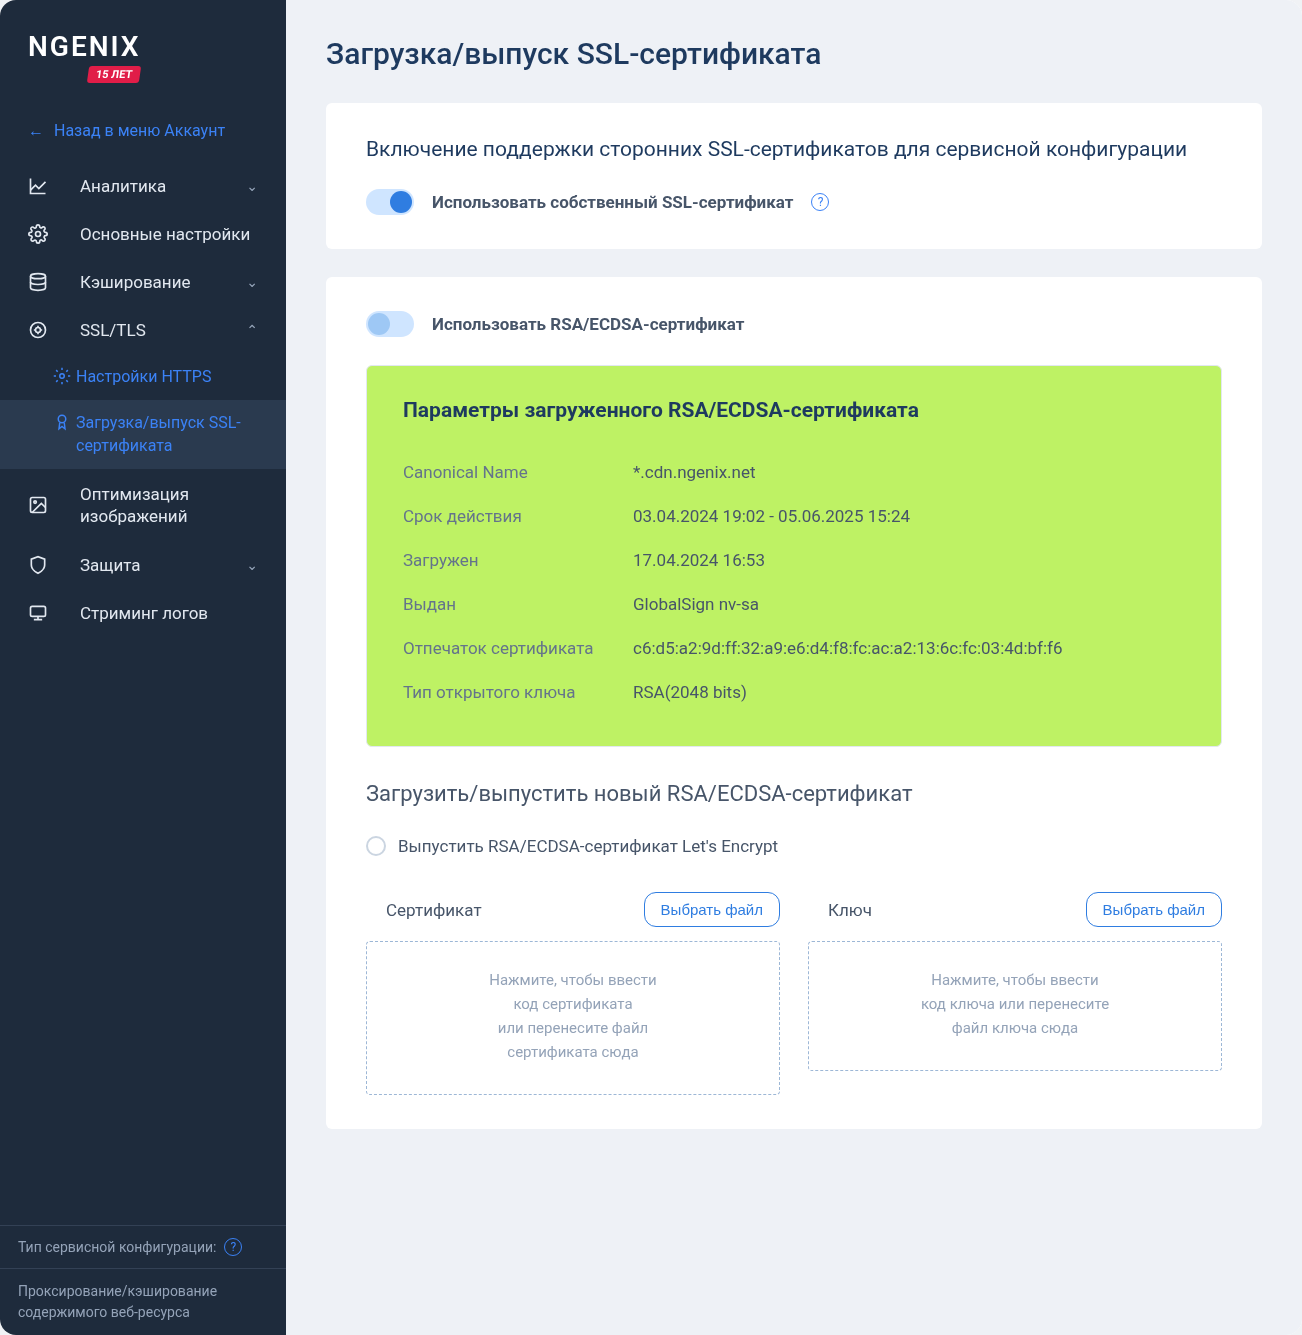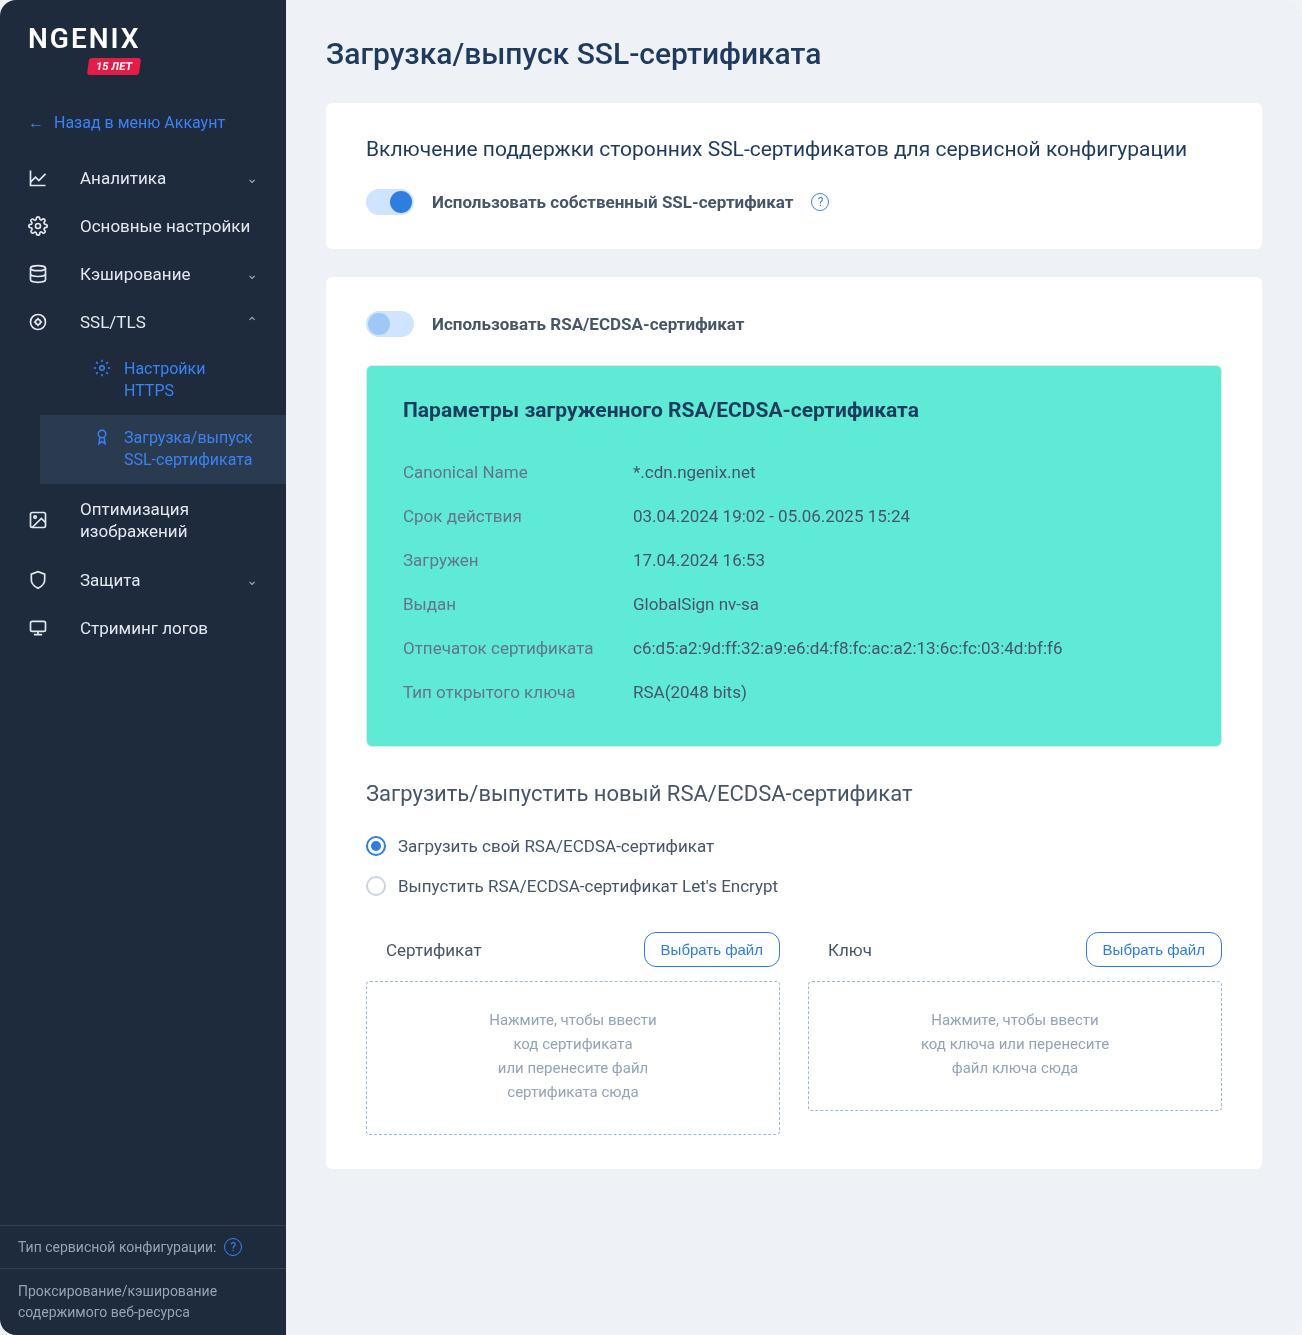--- a/index.html
+++ b/index.html
@@ -22,21 +22,21 @@
   
   .sidebar {
     width: 286px;
     background: #1e2b3c;
     color: #cbd5e1;
     display: flex;
     flex-direction: column;
     flex-shrink: 0;
   }
   .logo {
-    padding: 22px 28px 24px;
+    padding: 30px 28px 24px;
   }
   .logo-text {
     font-size: 28px;
     font-weight: 600;
     letter-spacing: 2px;
     color: #fff;
     position: relative;
     display: inline-block;
   }
   .logo-badge {
@@ -74,27 +74,26 @@
     color: #e2e8f0;
   }
   .nav-item .chev {
     margin-left: auto;
     font-size: 14px;
     color: #94a3b8;
   }
   .nav-sub {
     display: flex;
     align-items: flex-start;
-    gap: 12px;
+    gap: 4px;
     padding: 12px 28px 12px 52px;
     font-size: 16px;
     color: #3b82f6;
     cursor: pointer;
     line-height: 1.4;
-    margin-left: 40px;
   }
   .nav-sub.active {
     background: #2a3a4f;
   }
   .nav-icon {
     width: 20px;
     height: 20px;
     flex-shrink: 0;
     display: inline-flex;
     align-items: center;
@@ -177,21 +176,21 @@
     background: #9ec8f5;
     border-radius: 50%;
     transition: .2s;
   }
   .toggle-label {
     font-size: 17px;
     color: #475569;
     font-weight: bold;
   }
   .info-box {
-    background: #5eead4;
+    background: #bef264;
     border: 1px solid #e2e8f0;
     border-radius: 6px;
     padding: 32px 36px;
     margin-top: 28px;
   }
   .info-box-title {
     font-size: 21px;
     color: #1e3a5f;
     margin-bottom: 28px;
   }
@@ -448,24 +447,20 @@
           <div class="param-value">c6:d5:a2:9d:ff:32:a9:e6:d4:f8:fc:ac:a2:13:6c:fc:03:4d:bf:f6</div>
         </div>
         <div class="param-row">
           <div class="param-label">Тип открытого ключа</div>
           <div class="param-value">RSA(2048 bits)</div>
         </div>
       </div>
 
       <div class="section-sub">Загрузить/выпустить новый RSA/ECDSA-сертификат</div>
 
-      <div class="radio-row">
-        <span class="radio checked"></span>
-        <span>Загрузить свой RSA/ECDSA-сертификат</span>
-      </div>
       <div class="radio-row">
         <span class="radio"></span>
         <span>Выпустить RSA/ECDSA-сертификат Let's Encrypt</span>
       </div>
 
       <div class="upload-grid">
         <div class="upload-col">
           <div class="upload-head">
             <span class="upload-title">Сертификат</span>
             <button class="btn-outline">Выбрать файл</button>

